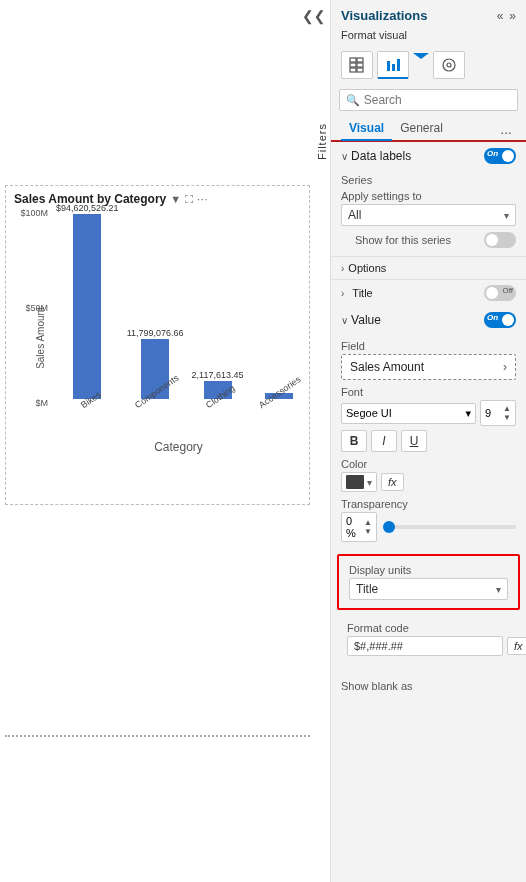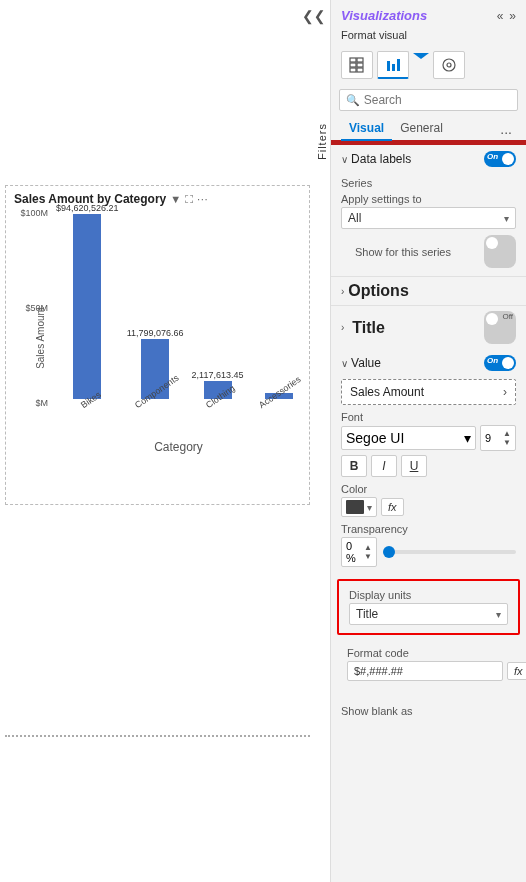--- a/index.html
+++ b/index.html
@@ -175,22 +175,21 @@
       display: flex;
       align-items: center;
       justify-content: space-between;
       padding: 8px 10px 4px 10px;
       background: #f3f3f3;
     }
 
     .viz-title {
       font-size: 13px;
       font-weight: 600;
-      color: #8b5cf6;
-      font-style: italic;
+      color: #0c4a6e;
     }
 
     .viz-header-icons {
       display: flex;
       gap: 6px;
       align-items: center;
     }
 
     .viz-header-icon {
       font-size: 12px;
@@ -258,21 +257,21 @@
       font-size: 12px;
       background: transparent;
       width: 100%;
       color: #444;
     }
 
     .tabs-row {
       display: flex;
       align-items: center;
       padding: 0 10px;
-      border-bottom: 5px solid #b91c1c;
+      border-bottom: 2px solid #b91c1c;
       margin-bottom: 0;
     }
 
     .tab {
       padding: 4px 8px;
       font-size: 12px;
       color: #555;
       cursor: pointer;
       border-bottom: 2px solid transparent;
       margin-bottom: -1px;
@@ -323,21 +322,21 @@
       right: 2px;
       top: 2px;
       width: 12px;
       height: 12px;
       background: #fff;
       border-radius: 50%;
     }
 
     .toggle-off {
       width: 32px;
-      height: 33px;
+      height: 16px;
       background: #ccc;
       border-radius: 8px;
       position: relative;
       display: inline-block;
       cursor: pointer;
     }
 
     .toggle-off::after {
       content: '';
       position: absolute;
@@ -402,23 +401,23 @@
       border-top: 1px solid #e0e0e0;
     }
 
     .expand-icon {
       font-size: 10px;
       color: #555;
       margin-right: 4px;
     }
 
     .expandable-label {
-      font-size: 16px;
+      font-size: 11px;
       color: #222;
-      font-weight: 700;
+      font-weight: 400;
     }
 
     .title-row {
       display: flex;
       align-items: center;
       justify-content: space-between;
       padding: 5px 10px;
       border-top: 1px solid #e0e0e0;
       cursor: pointer;
     }
@@ -454,21 +453,21 @@
       gap: 4px;
       margin-bottom: 4px;
       align-items: center;
     }
 
     .font-select {
       flex: 1;
       border: 1px solid #ccc;
       background: #fff;
       padding: 3px 4px;
-      font-size: 14px;
+      font-size: 11px;
       display: flex;
       align-items: center;
       justify-content: space-between;
       border-radius: 2px;
       cursor: pointer;
       text-align: right;
     }
 
     .font-size-box {
       width: 36px;
@@ -781,20 +780,21 @@
       <span style="font-size:10px;color:#555;">∨ </span>
       <span>Value</span>
     </span>
     <div class="toggle-on">
       <span style="position:absolute;left:3px;top:1px;font-size:8px;color:#fff;font-weight:bold;">On</span>
     </div>
   </div>
 
   <div class="value-section">
 
+    <div class="field-label">Field</div>
     <div class="field-box">
       <span class="field-box-text">Sales Amount</span>
       <span class="field-box-arrow">›</span>
     </div>
 
     <div class="field-label">Font</div>
     <div class="font-row">
       <div class="font-select">
         <span>Segoe UI</span>
         <span>▾</span>

